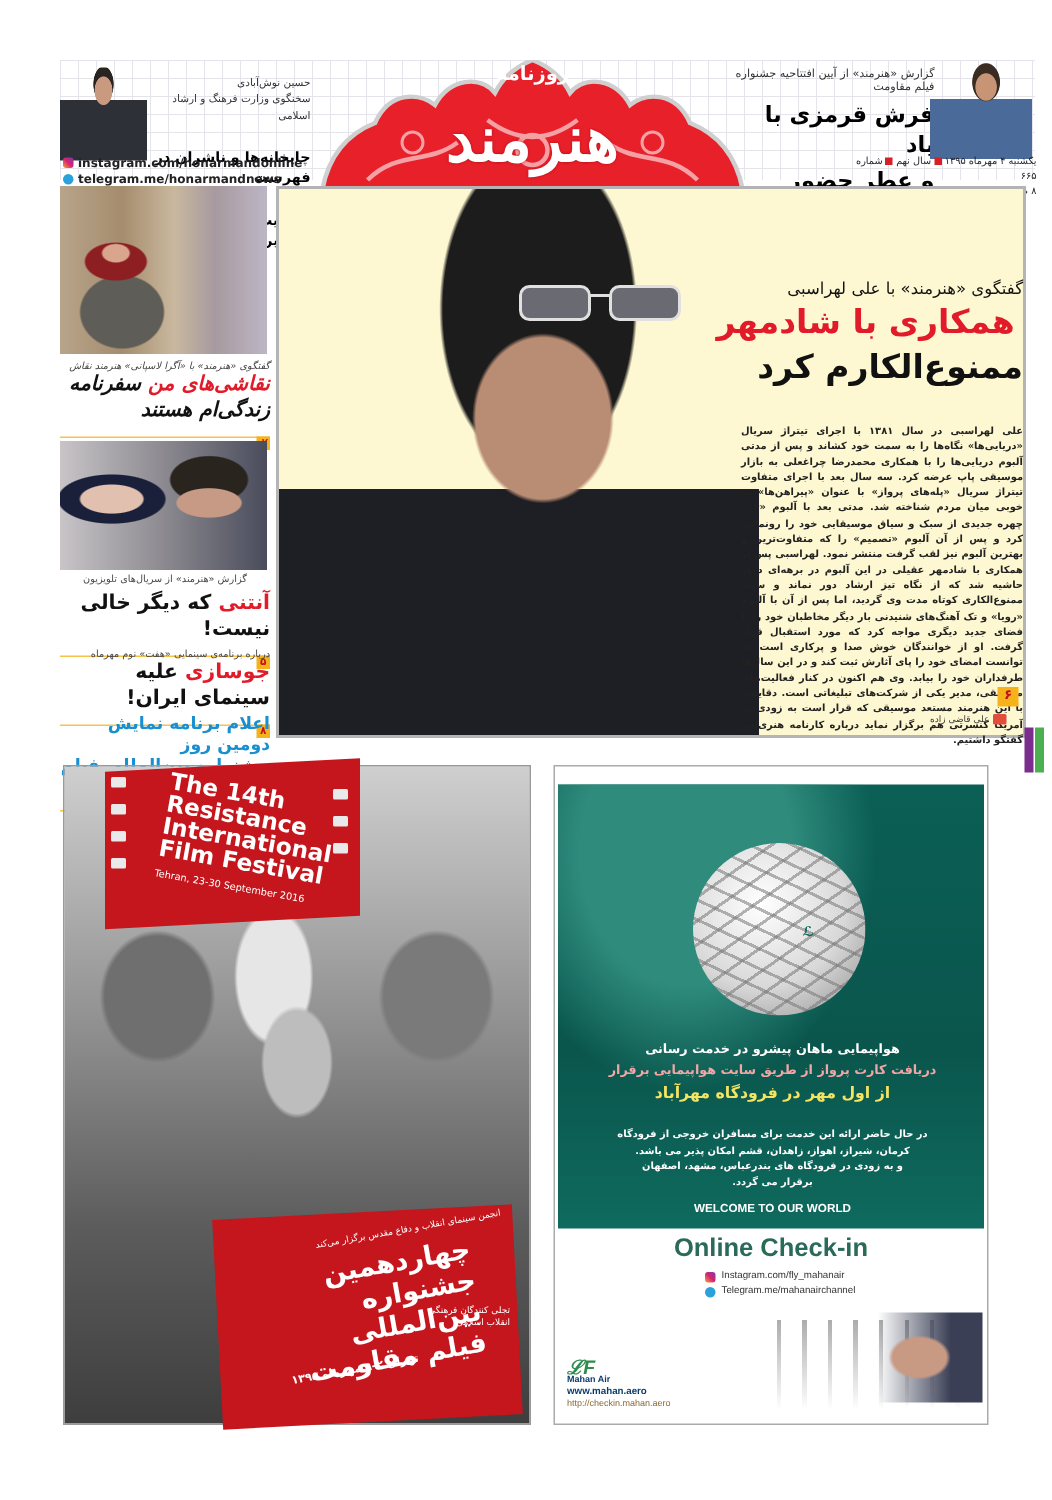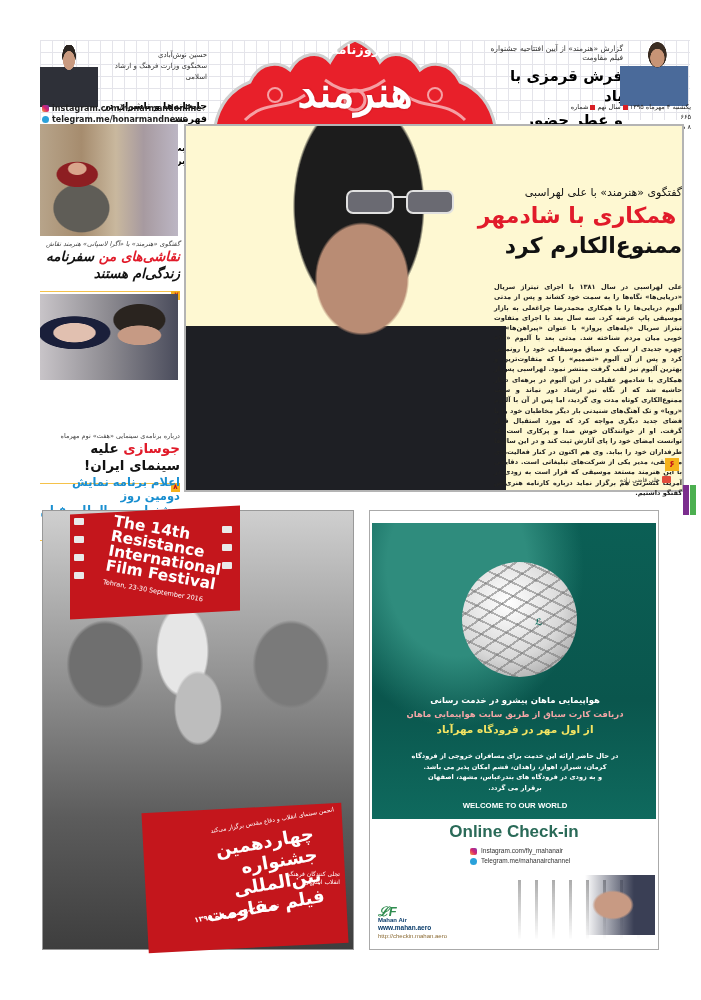--- a/index.html
+++ b/index.html
@@ -222,20 +222,25 @@
   <div class="rail-photo-painter"></div>
 
   <div class="rail-block" style="left:40px; top:240px;font-style:italic;">
     <div class="kicker">گفتگوی «هنرمند» با «آگرا لاسپانی» هنرمند نقاش</div>
     <div class="hl"><span class="red">نقاشی‌های من</span> <span>سفرنامه زندگی‌ام هستند</span></div>
     <div class="pgline"><span class="pgbox">۷</span></div>
   </div>
 
   <div class="rail-photo-actors"></div>
 
+  <div class="rail-block" style="left:40px; top:382px;">
+    <div class="kicker" style="text-align:center;">گزارش «هنرمند» از سریال‌های تلویزیون</div>
+    <div class="hl" style="margin-top:4px;"><span class="red">آنتنی</span> <span>که دیگر خالی نیست!</span></div>
+    <div class="pgline"><span class="pgbox">۵</span></div>
+  </div>
 
   <div class="rail-block" style="left:40px; top:432px;">
     <div class="kicker">درباره برنامه‌ی سینمایی «هفت» نوم مهرماه</div>
     <div class="hl"><span class="red">جوسازی</span> <span>علیه سینمای ایران!</span></div>
     <div class="pgline"><span class="pgbox">۸</span></div>
   </div>
 
   <div class="rail-block" style="left:40px; top:475px;">
     <div class="hl blue" style="font-size:11.5px; line-height:14px;">اعلام برنامه نمایش دومین روز</div>
     <div class="hl blue" style="font-size:11.5px; line-height:14px;">جشنواره بین‌المللی فیلم مقاومت</div>
@@ -294,21 +299,21 @@
   </div>
   <div class="fest-dates">تهران ۲-۹ مهرماه ۱۳۹۵</div>
   <div class="fest-org">تجلی کنندگان فرهنگی انقلاب اسلامی</div>
 
   <div class="mahan"></div>
   <div class="mahan-top"></div>
   <div class="globe"></div>
   <div class="globe-logo">ℒ</div>
   <div class="mahan-text">
     <div class="l1">هواپیمایی ماهان پیشرو در خدمت رسانی</div>
-    <div class="l2">دریافت کارت سیاق از طریق سایت هواپیمایی ماهان</div>
+    <div class="l2">دریافت کارت پرواز از طریق سایت هواپیمایی برقرار</div>
     <div class="l3">از اول مهر در فرودگاه مهرآباد</div>
     <div class="body">
       <div>در حال حاضر ارائه این خدمت برای مسافران خروجی از فرودگاه</div>
       <div>کرمان، شیراز، اهواز، زاهدان، قشم امکان پذیر می باشد.</div>
       <div>و به زودی در فرودگاه های بندرعباس، مشهد، اصفهان</div>
       <div>برقرار می گردد.</div>
     </div>
     <div class="welcome">WELCOME TO OUR WORLD</div>
   </div>
   <div class="checkin">Online Check-in</div>

